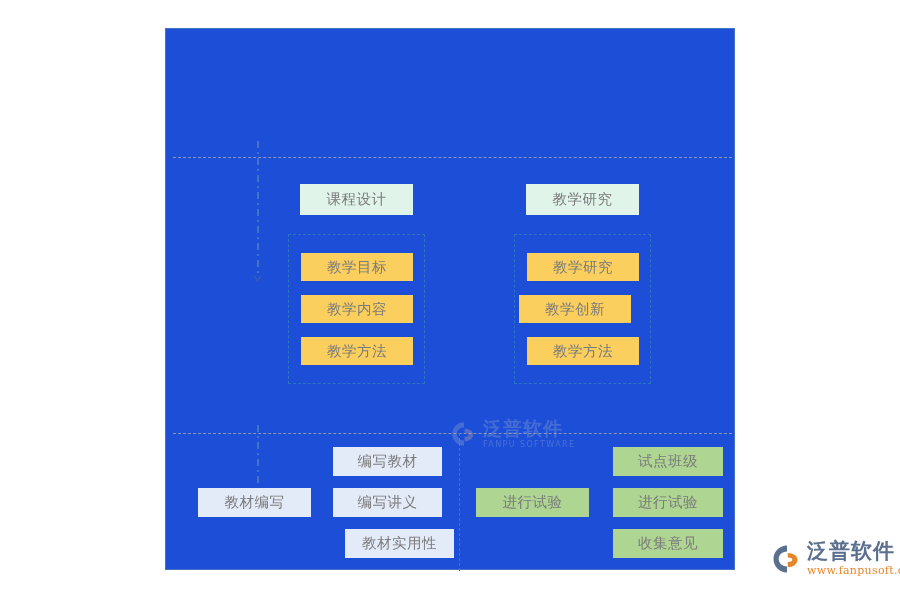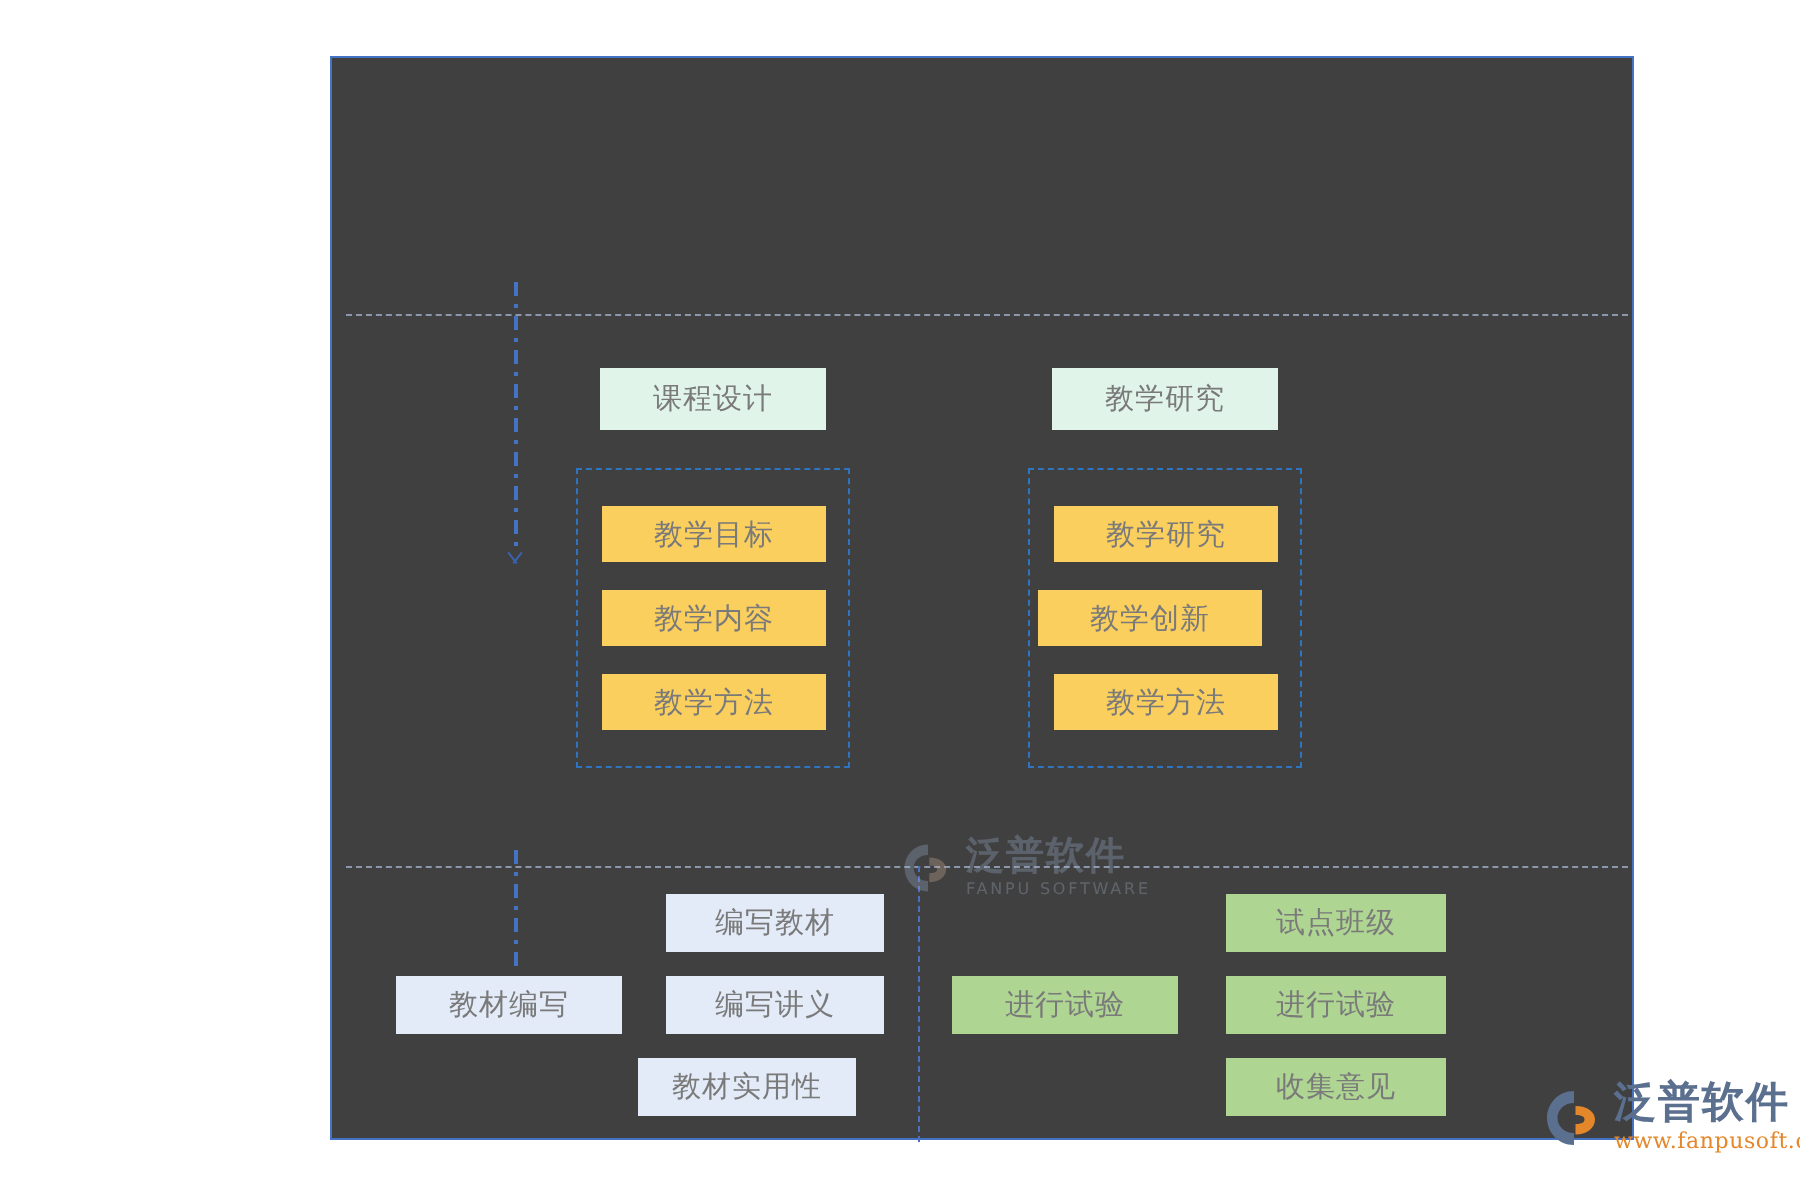--- a/index.html
+++ b/index.html
@@ -13,25 +13,25 @@
     position: relative;
     overflow: hidden;
     font-family: "DejaVu Sans", "Liberation Sans", sans-serif;
   }
 
   
   #diagram-frame {
     position: absolute;
     left: 165px;
     top: 28px;
-    width: 652px;
+    width: 570px;
     height: 542px;
     border: 1.5px solid #4472c4;
     box-sizing: border-box;
-    background: #404040;
+    background: #1d4ed8;
   }
 
   
   #page-title {
     position: absolute;
     left: 0;
     top: 48px;
     width: 100%;
     text-align: center;
     font-size: 28px;
@@ -152,21 +152,21 @@
   #node-teach-method-1 { left: 135px; top: 308px; width: 112px; height: 28px; }
 
   #node-teach-research { left: 361px; top: 224px; width: 112px; height: 28px; }
   #node-teach-innov    { left: 353px; top: 266px; width: 112px; height: 28px; }
   #node-teach-method-2 { left: 361px; top: 308px; width: 112px; height: 28px; }
 
   
   #node-textbook-writing { left: 32px;  top: 459px; width: 113px; height: 29px; }
   #node-write-textbook   { left: 167px; top: 418px; width: 109px; height: 29px; }
   #node-write-lecture    { left: 167px; top: 459px; width: 109px; height: 29px; }
-  #node-textbook-utility { left: 153px; top: 500px; width: 109px; height: 29px; text-align: center; }
+  #node-textbook-utility { left: 179px; top: 500px; width: 109px; height: 29px; text-align: center; }
 
   
   #node-course-trial   { left: 310px; top: 459px; width: 113px; height: 29px; }
   #node-pilot-class    { left: 447px; top: 418px; width: 110px; height: 29px; }
   #node-run-trial      { left: 447px; top: 459px; width: 110px; height: 29px; }
   #node-collect-feedback { left: 447px; top: 500px; width: 110px; height: 29px; }
 
   
   #watermark {
     position: absolute;

